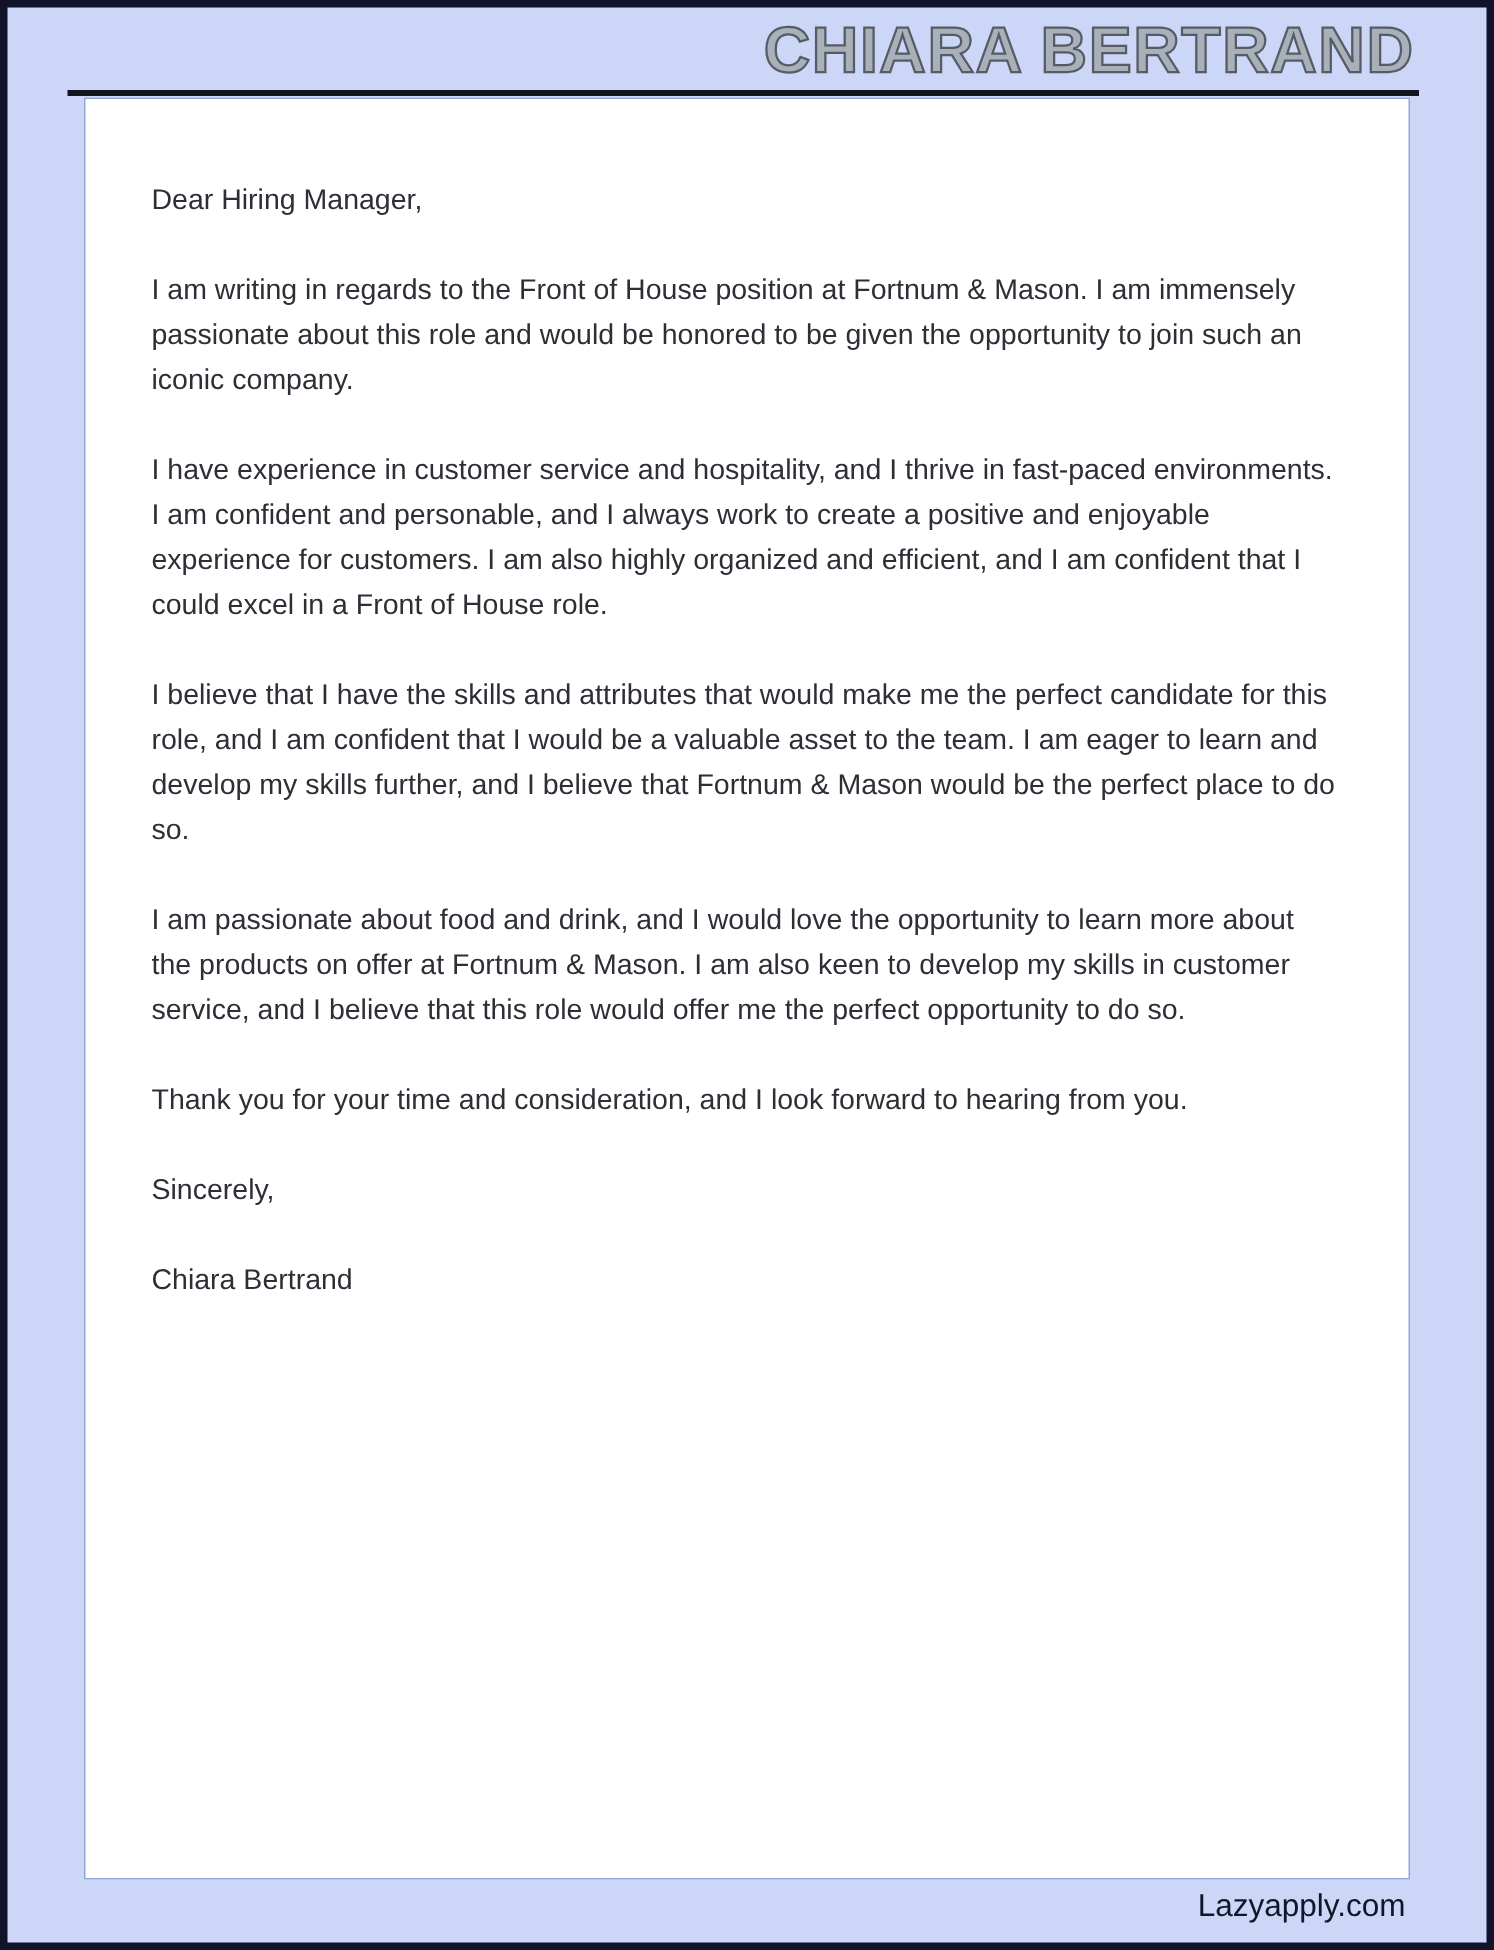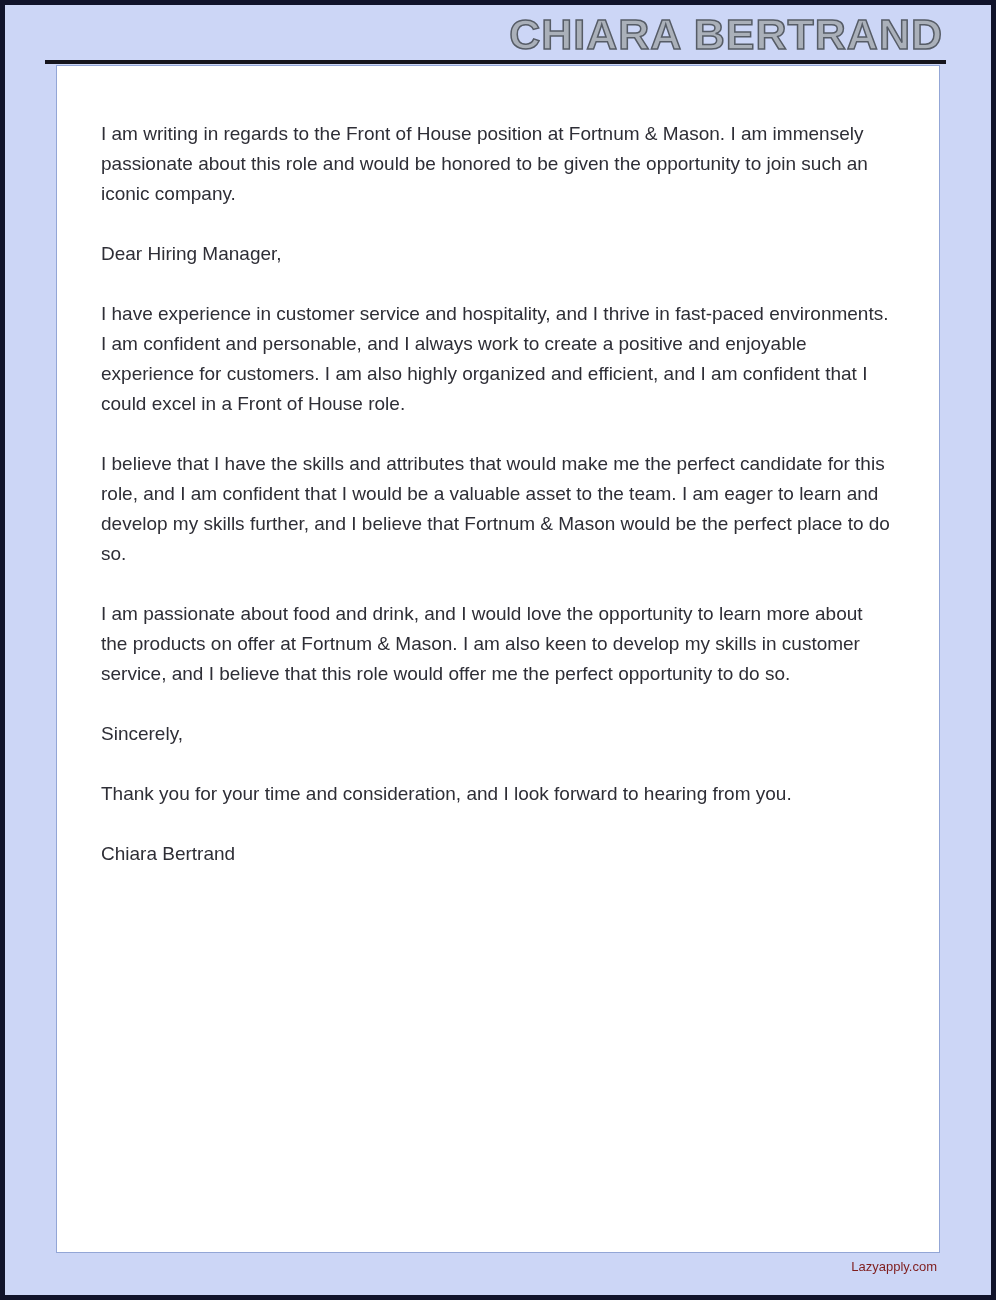--- a/index.html
+++ b/index.html
@@ -55,48 +55,48 @@
     color: #1a73e8;
     cursor: pointer;
   }
   .page p.date {
     margin-top: 10px;
   }
   .footer {
     margin-top: 6px;
     padding-right: 54px;
     text-align: right;
-    font-size: 13px;
-    color: #7f1d1d;
+    font-size: 21px;
+    color: #0f172a;
   }
 </style>
 </head>
 <body>
 
 <div class="outer-frame">
 
   <div class="header">
     <h1 class="header-name">CHIARA BERTRAND</h1>
   </div>
   <div class="header-divider"></div>
 
   <div class="page">
+    <p>Dear Hiring Manager,</p>
+
     <p>I am writing in regards to the Front of House position at Fortnum &amp; Mason. I am immensely passionate about this role and would be honored to be given the opportunity to join such an iconic company.</p>
-
-    <p>Dear Hiring Manager,</p>
 
     <p>I have experience in customer service and hospitality, and I thrive in fast-paced environments. I am confident and personable, and I always work to create a positive and enjoyable experience for customers. I am also highly organized and efficient, and I am confident that I could excel in a Front of House role.</p>
 
     <p>I believe that I have the skills and attributes that would make me the perfect candidate for this role, and I am confident that I would be a valuable asset to the team. I am eager to learn and develop my skills further, and I believe that Fortnum &amp; Mason would be the perfect place to do so.</p>
 
     <p>I am passionate about food and drink, and I would love the opportunity to learn more about the products on offer at Fortnum &amp; Mason. I am also keen to develop my skills in customer service, and I believe that this role would offer me the perfect opportunity to do so.</p>
 
+    <p>Thank you for your time and consideration, and I look forward to hearing from you.</p>
+
     <p>Sincerely,</p>
-
-    <p>Thank you for your time and consideration, and I look forward to hearing from you.</p>
 
     <p>Chiara Bertrand</p>
 
   </div>
 
   <div class="footer">Lazyapply.com</div>
 
 </div>
 
 </body></html>

